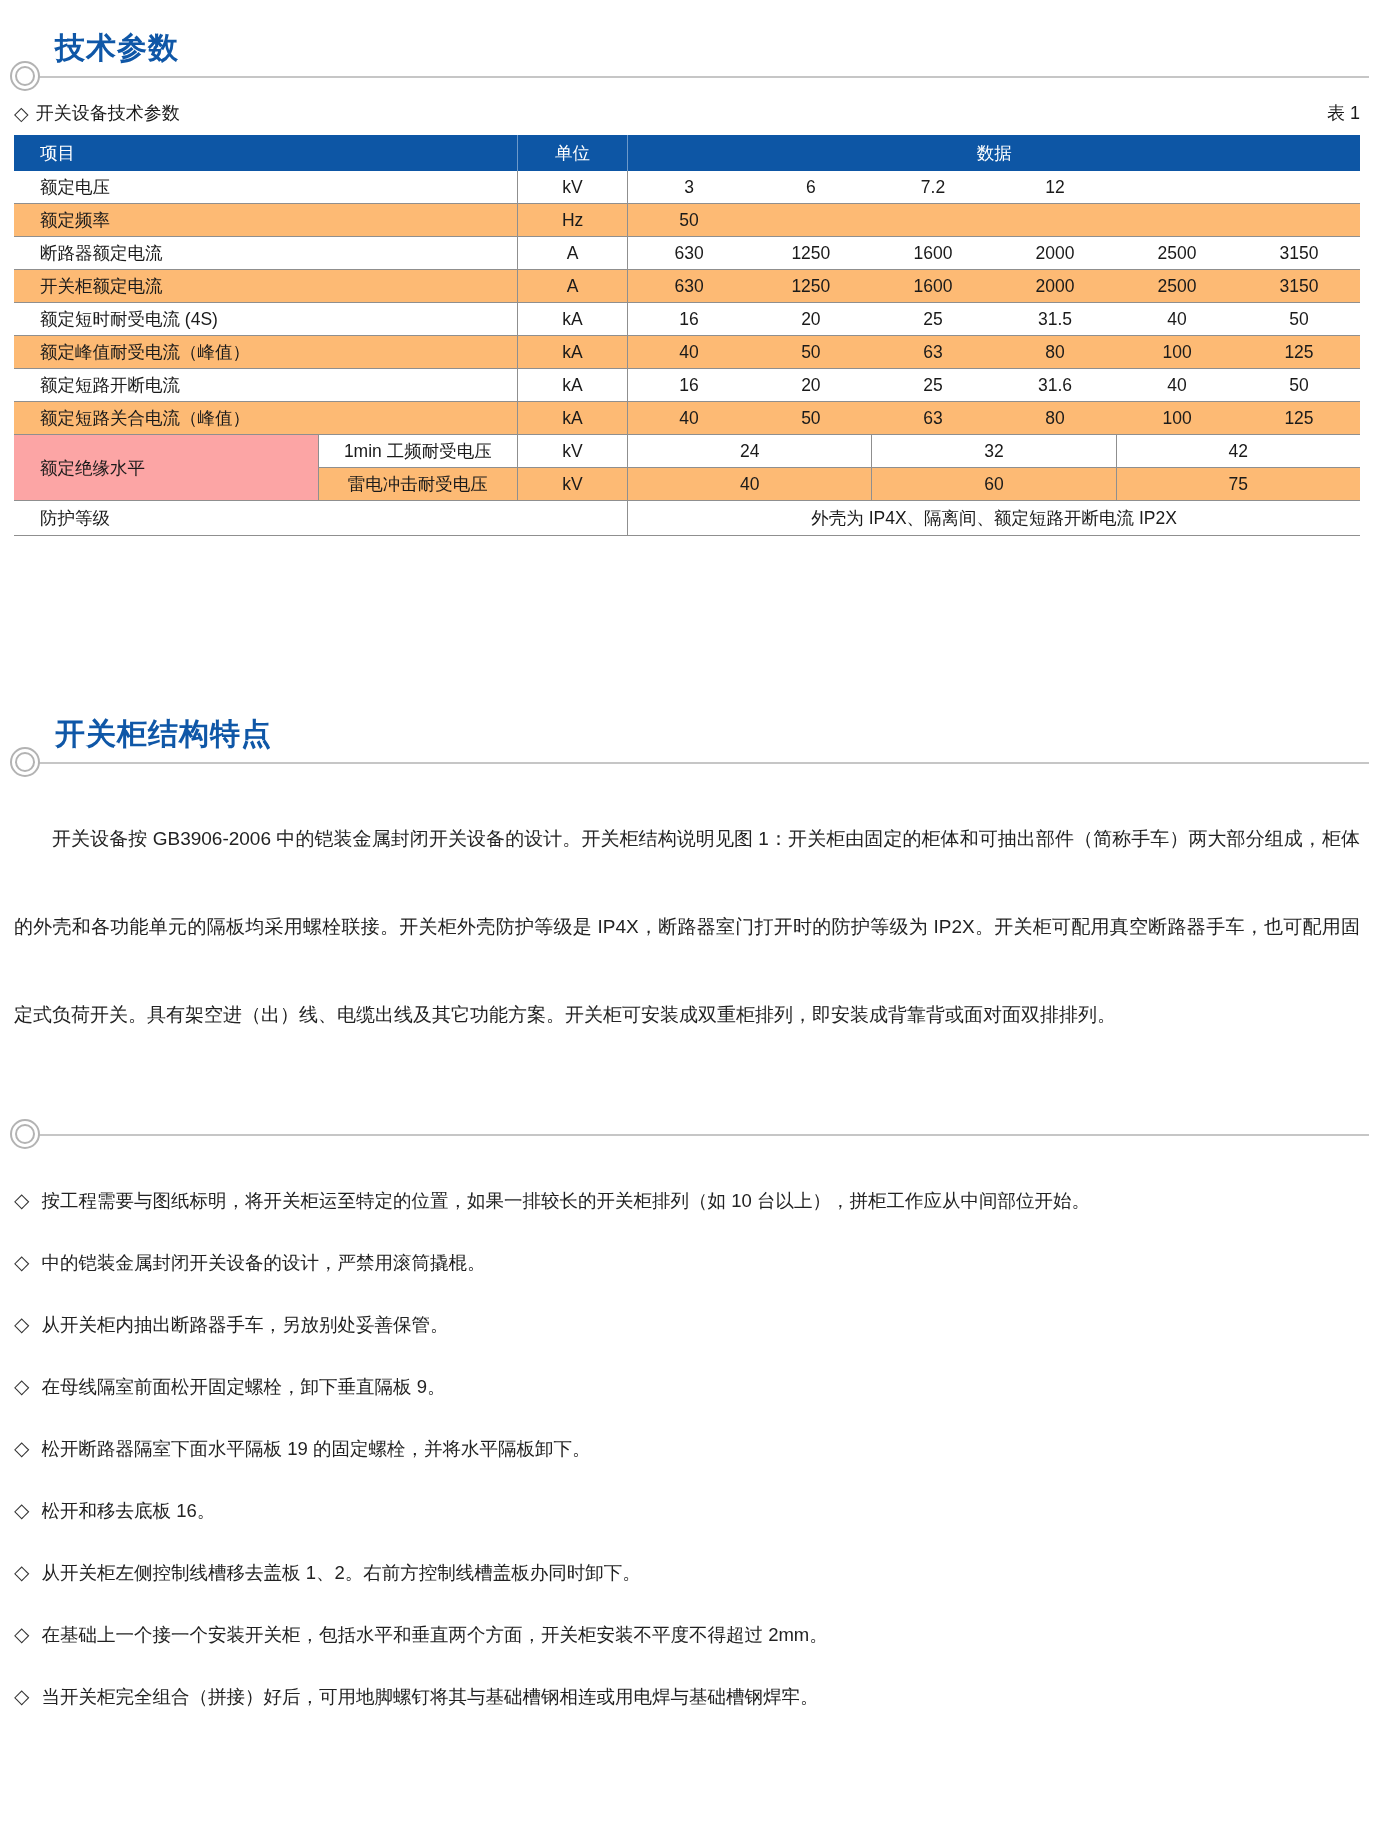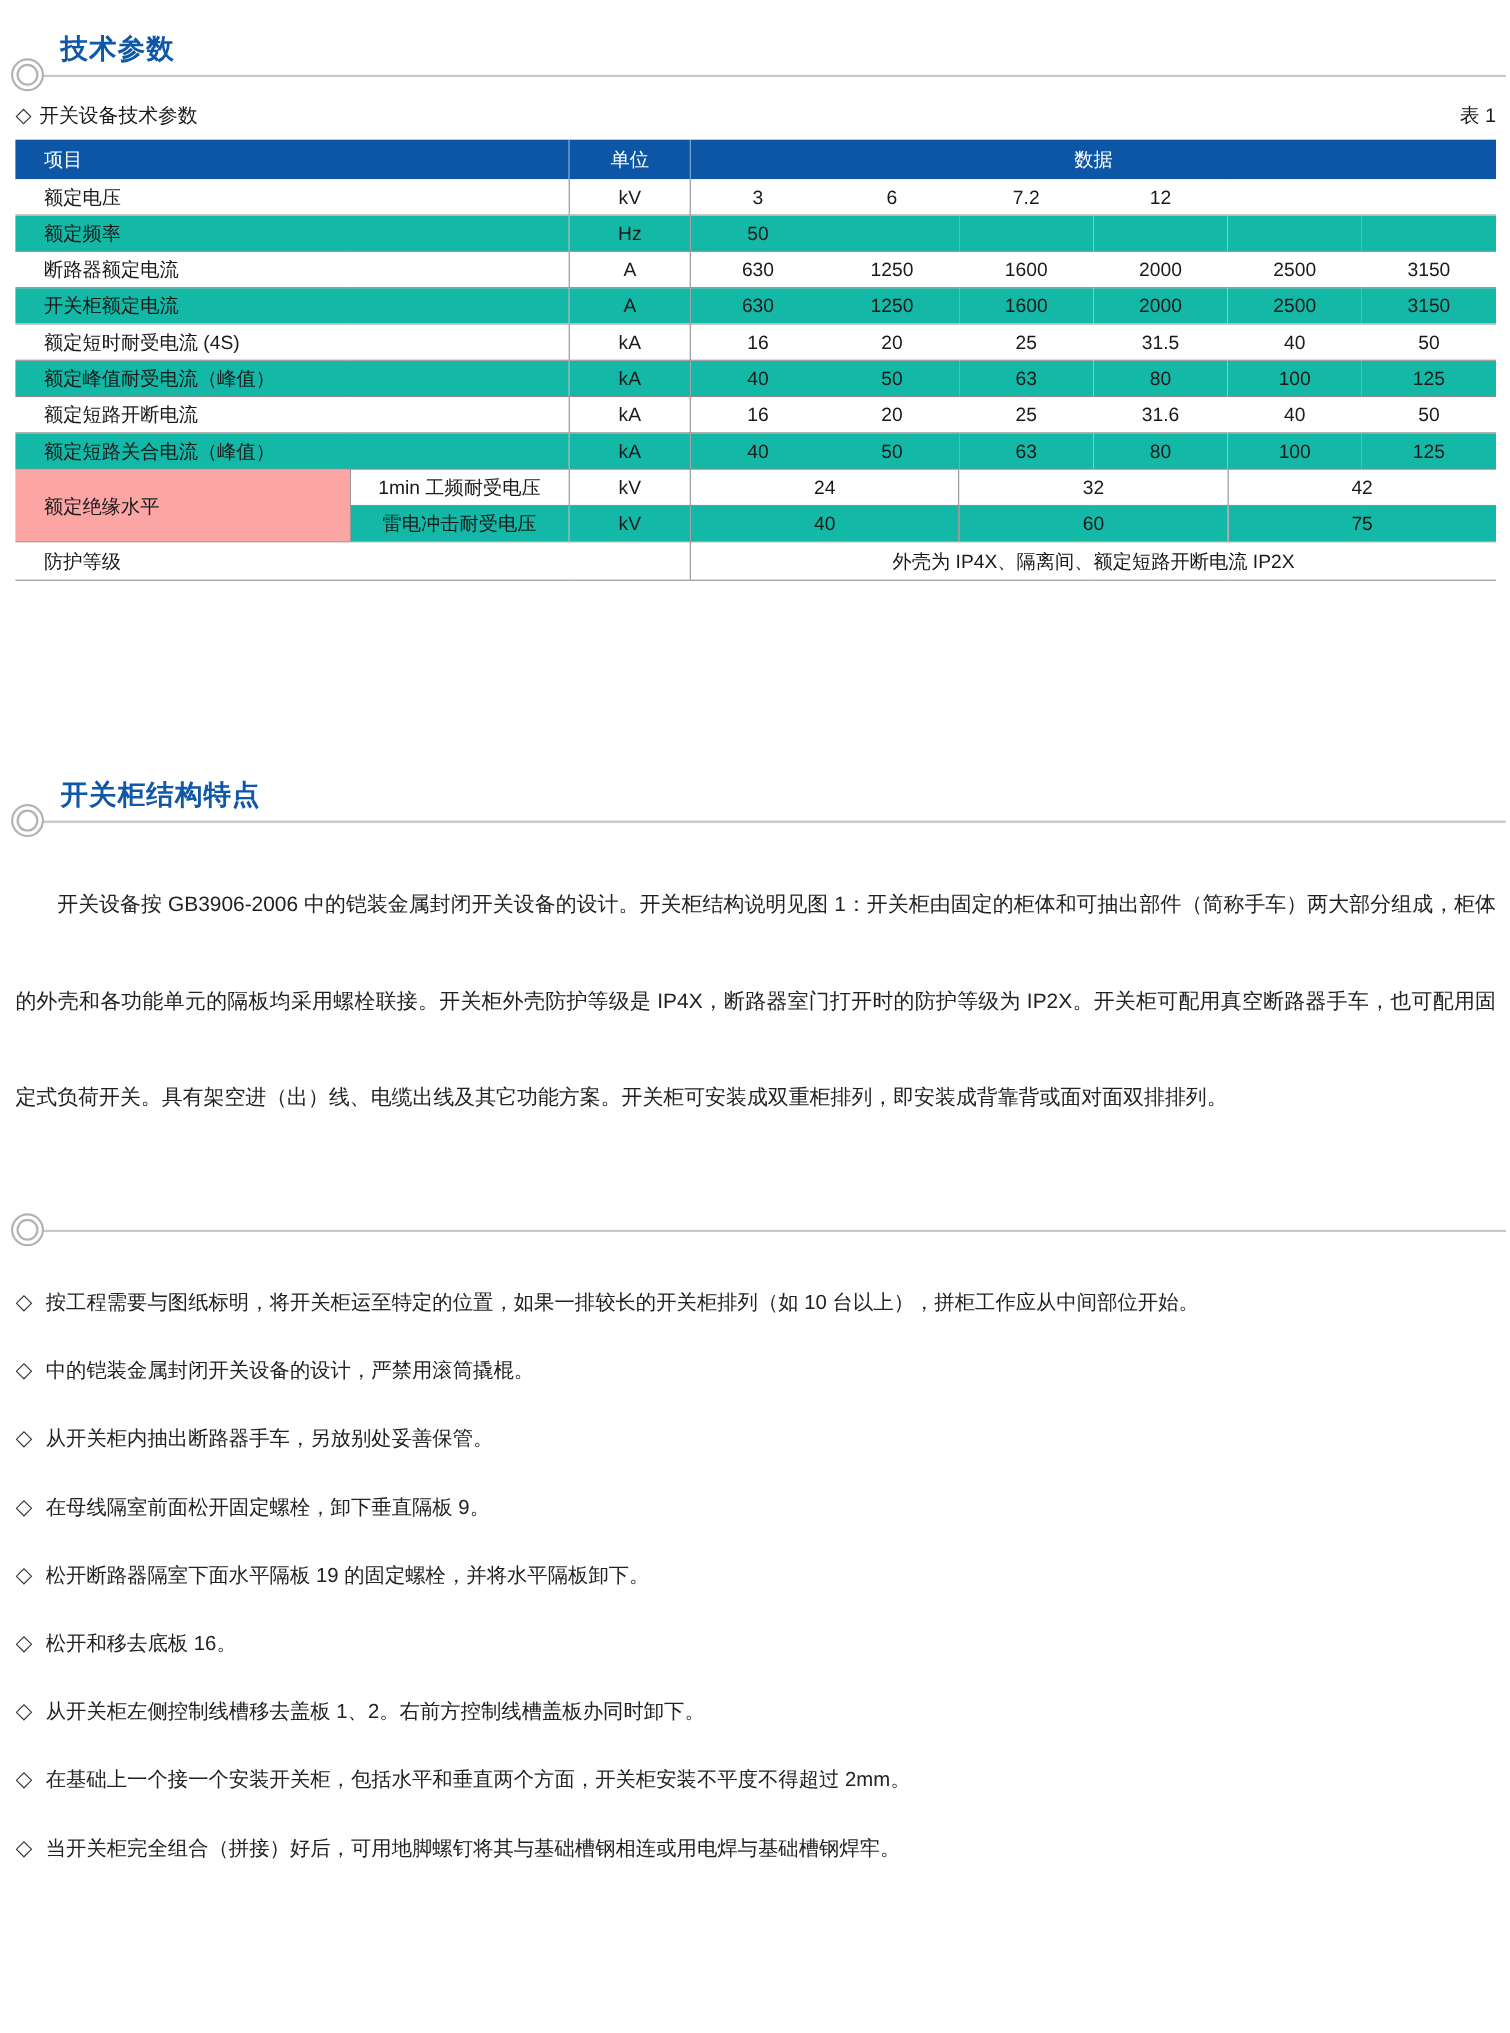--- a/index.html
+++ b/index.html
@@ -9,21 +9,21 @@
     width:1373px;height:1848px;
     background:#ffffff;
     overflow:hidden;
     font-family:"Liberation Sans","DejaVu Sans",sans-serif;
     color:#1a1a1a;
   }
   
   .sec{padding-top:28px;}
   .sec-title{
     margin:0 0 0 55px;
-    font-size:25px;
+    font-size:30px;
     font-weight:bold;
     color:#0f57a7;
     letter-spacing:1px;
   }
   .sec-rule{position:relative;height:36px;margin-top:-10px;}
   .sec-rule .line{
     position:absolute;left:30px;right:4px;top:17px;height:2px;
     background:#c6c6c6;
   }
   .ring{
@@ -58,21 +58,21 @@
   }
   table.params th.c-item{text-align:left;padding-left:26px;}
   table.params th.c-unit{border-left:1px solid rgba(255,255,255,.4);border-right:1px solid rgba(255,255,255,.4);}
   table.params td{
     height:32px;
     border-bottom:1px solid #8f8f8f;
     background:#ffffff;
     padding:0;
     overflow:hidden;
   }
-  table.params tr.alt td{background:#14b8a6;}
+  table.params tr.alt td{background:#fdba74;}
   table.params td.item{text-align:left;padding-left:26px;}
   table.params td.subitem{text-align:center;border-left:1px solid #8f8f8f;}
   table.params td.unit{text-align:center;border-left:1px solid #8f8f8f;border-right:1px solid #8f8f8f;}
   table.params td.val{text-align:center;}
   table.params td.vleft{border-left:1px solid #8f8f8f;}
   table.params td.rowspan{background:#fca5a5;}
   table.params tr.tall td{height:34px;}
   
   .body-par{
     margin:14px 13px 0 14px;

